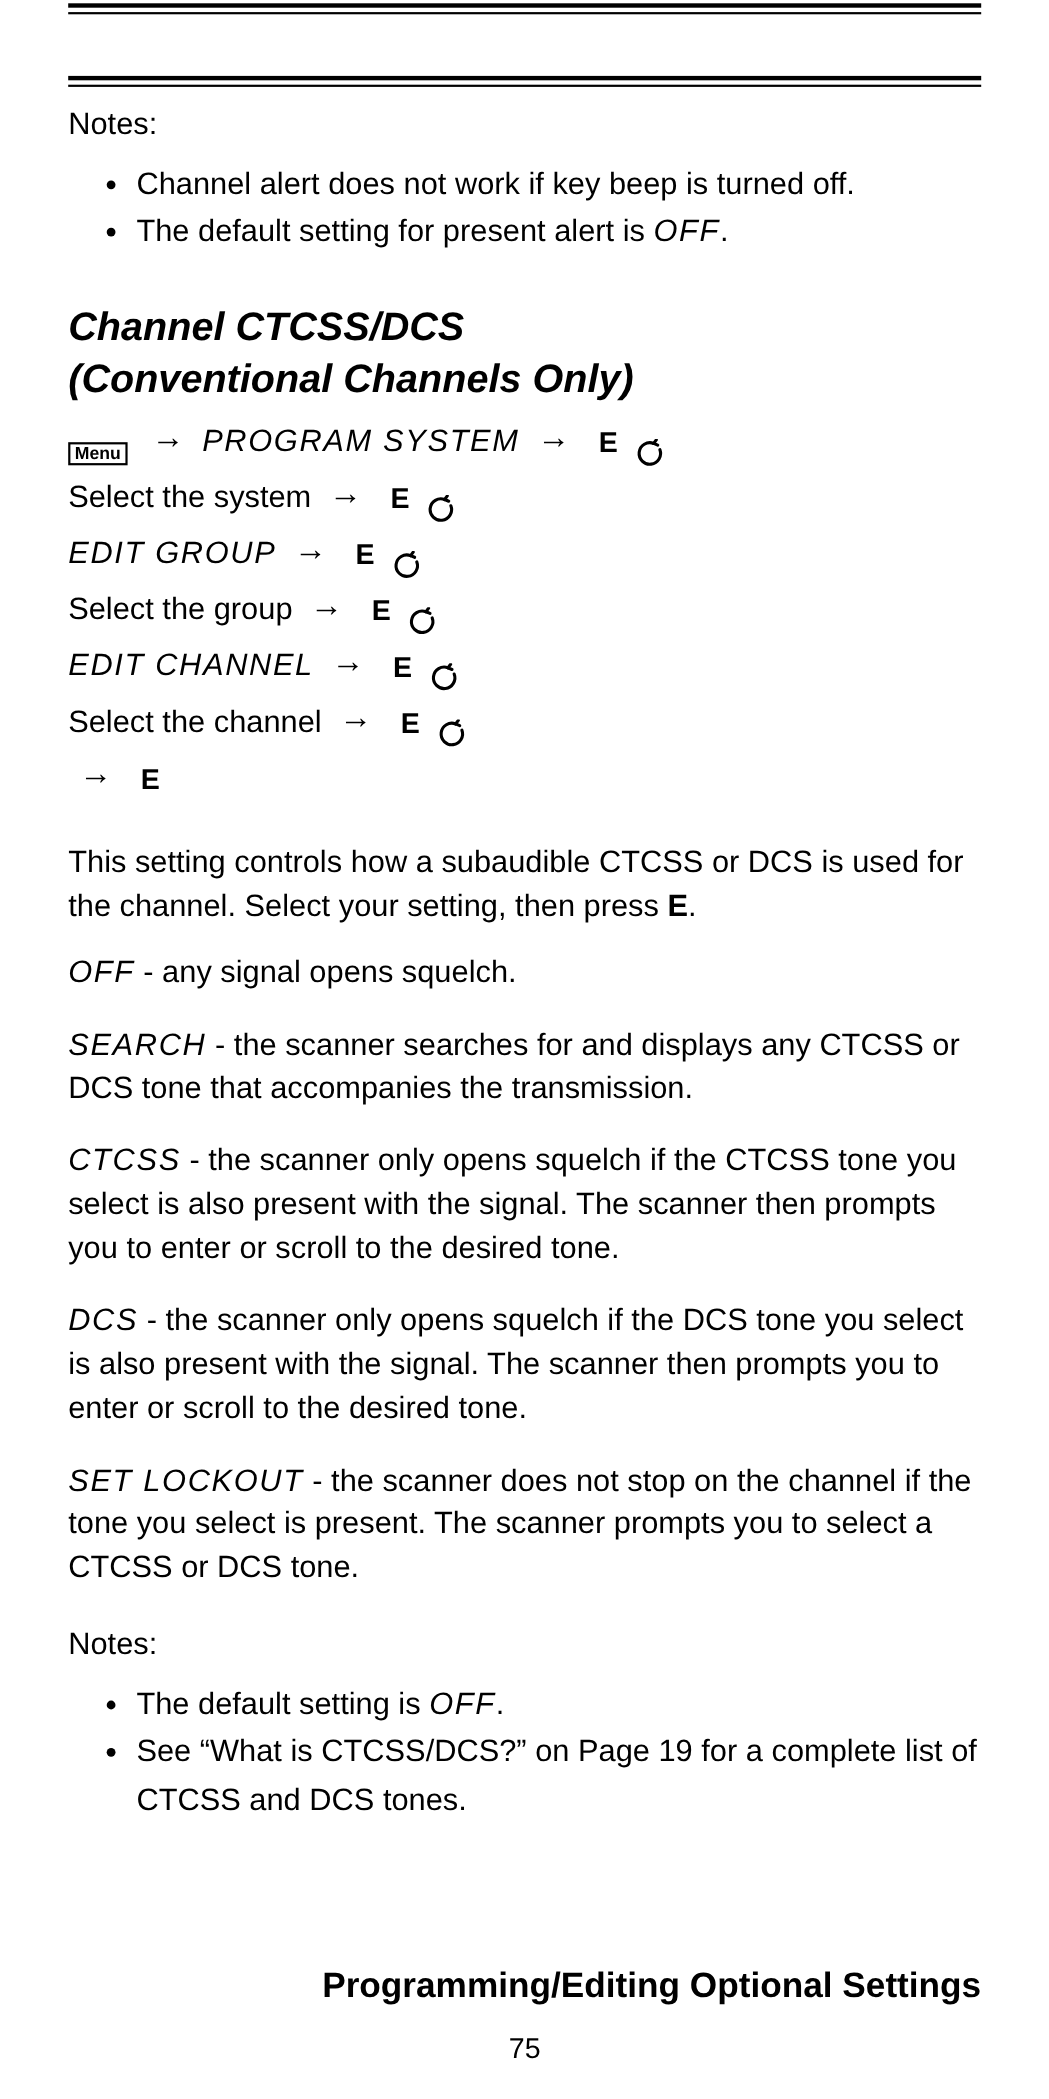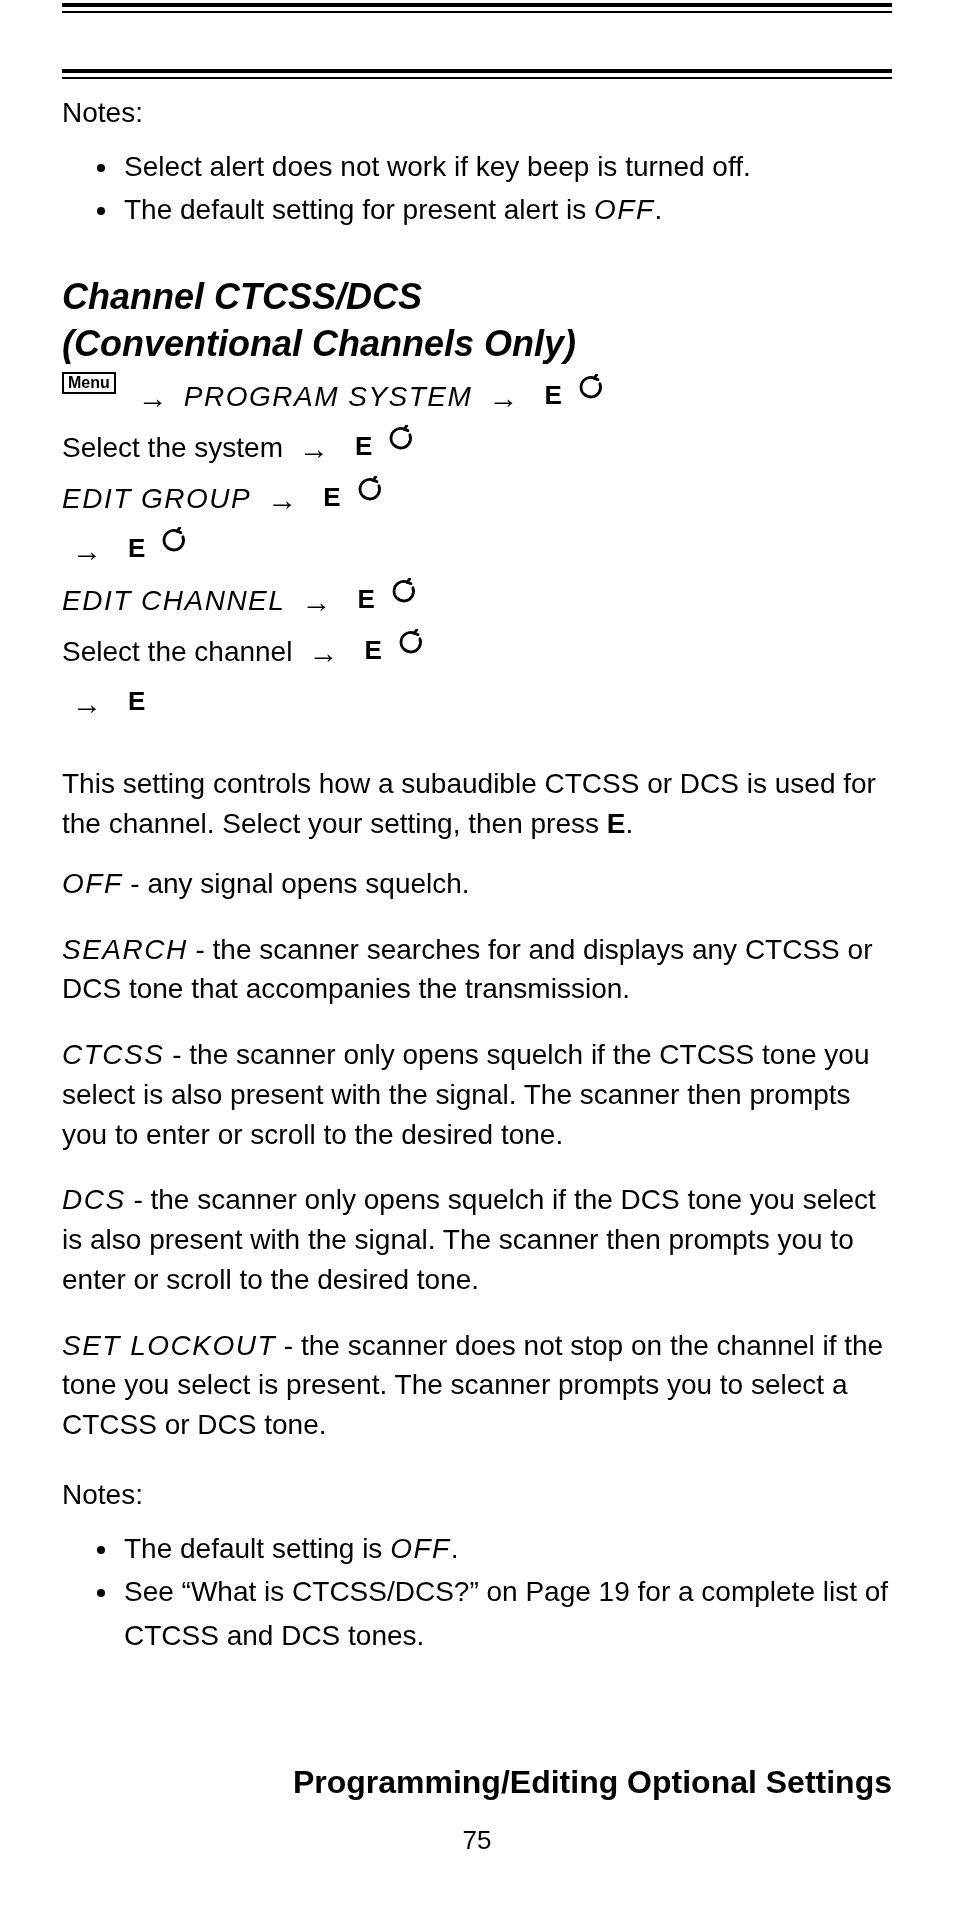--- a/index.html
+++ b/index.html
@@ -46,21 +46,21 @@
     font-size: 36px;
     line-height: 1.3;
     margin-top: 42px;
     margin-bottom: 4px;
   }
   .nav-lines { margin-top: 6px; }
   .nav-line {
     font-size: 28px;
     line-height: 1.7;
     display: flex;
-    align-items: flex-start;
+    align-items: flex-end;
     flex-wrap: wrap;
     gap: 8px 6px;
   }
   .seg {
     font-family: "Arial Narrow", Arial, Helvetica, sans-serif;
     font-style: italic;
     letter-spacing: 1.5px;
     font-stretch: condensed;
     text-transform: uppercase;
     font-weight: 500;
@@ -103,21 +103,21 @@
     margin-top: 34px;
   }
   .body-para + .body-para { margin-top: 26px; }
   .opt-para { margin-top: 20px; }
   .notes2-label {
     font-size: 28px;
     margin-top: 34px;
   }
   .footer {
     position: absolute;
-    bottom: 52px;
+    bottom: 30px;
     left: 62px;
     right: 62px;
     text-align: center;
   }
   .footer-title {
     font-family: "Trebuchet MS", "Gill Sans", Futura, Arial, sans-serif;
     font-weight: bold;
     font-size: 32px;
     text-align: right;
     margin-bottom: 24px;
@@ -132,21 +132,21 @@
 <body>
 
 <div class="page">
 
   <div class="dblrule top"></div>
   <div class="gap-between-rules"></div>
   <div class="dblrule"></div>
 
   <div class="notes-label">Notes:</div>
   <ul class="bullets">
-    <li>Select alert does not work if key beep is turned off.</li>
+    <li>Channel alert does not work if key beep is turned off.</li>
     <li>
       <span>The default setting for present alert is </span><span class="seg">OFF</span><span>.</span>
     </li>
   </ul>
 
   <div class="heading">
     <span>Channel CTCSS/DCS</span><br>
     <span>(Conventional Channels Only)</span>
   </div>
 
@@ -183,20 +183,21 @@
         <span class="E">E</span>
         <span class="scroll-icon">
           <svg viewBox="0 0 24 24" fill="none" stroke="#000" stroke-width="2.6" stroke-linecap="round">
     <path d="M15 3.8 A9 9 0 1 0 20.2 9"></path>
     <path d="M15 3.8 l2.2 -3.0"></path>
     <path d="M15 3.8 l3.4 1.4"></path>
   </svg>
         </span>
       </div>
       <div class="nav-line">
+        <span>Select the group</span>
         <span class="arrow">→</span>
         <span class="E">E</span>
         <span class="scroll-icon">
           <svg viewBox="0 0 24 24" fill="none" stroke="#000" stroke-width="2.6" stroke-linecap="round">
     <path d="M15 3.8 A9 9 0 1 0 20.2 9"></path>
     <path d="M15 3.8 l2.2 -3.0"></path>
     <path d="M15 3.8 l3.4 1.4"></path>
   </svg>
         </span>
       </div>

